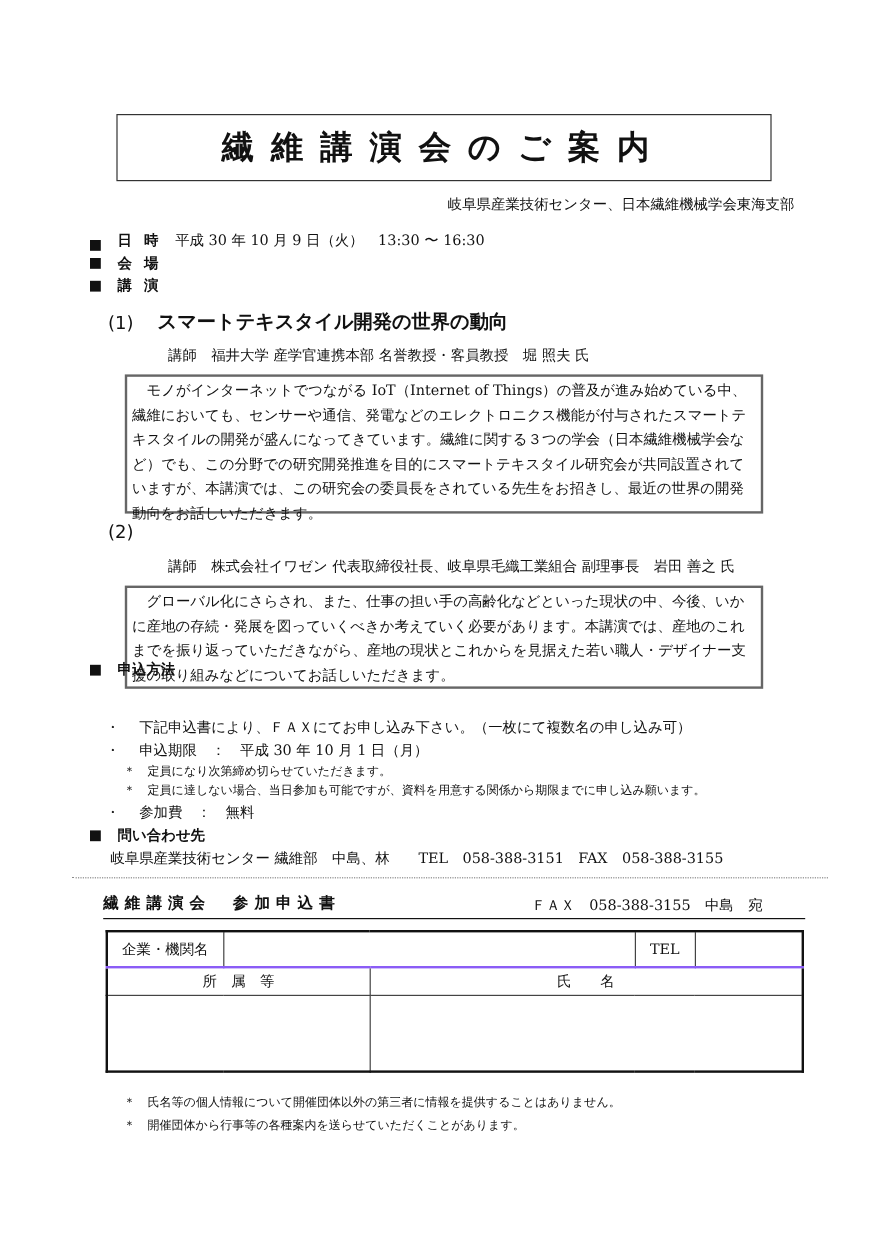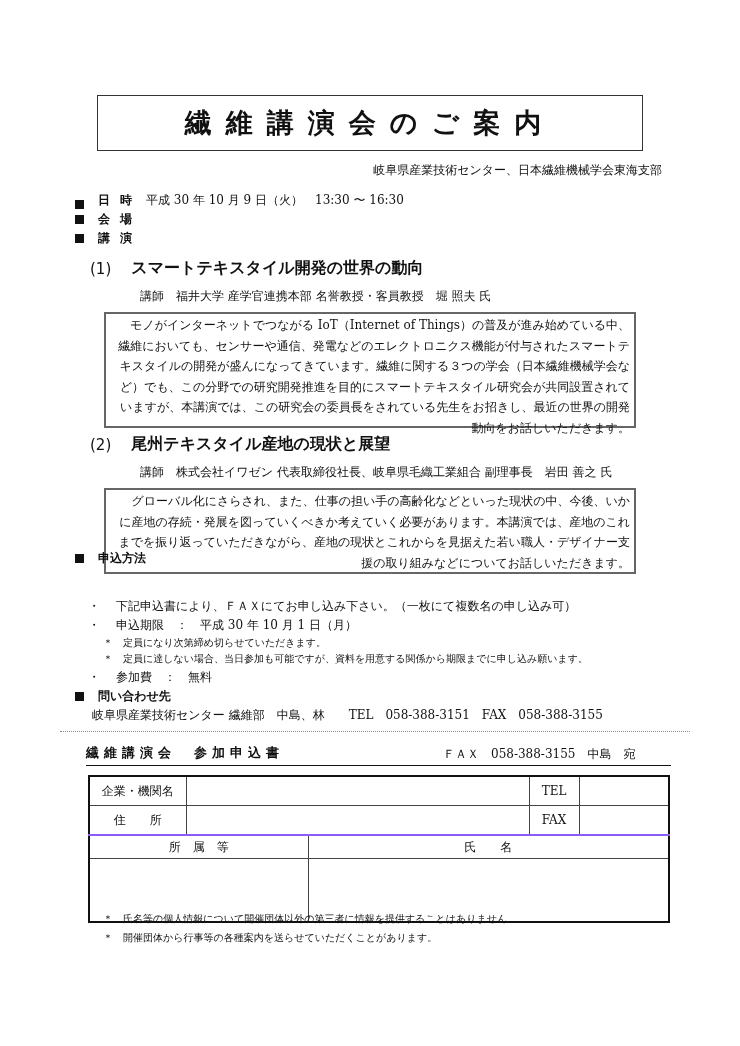--- a/index.html
+++ b/index.html
@@ -10,21 +10,21 @@
                display: flex; align-items: center; justify-content: center; }
   .title-box span { font-family: "DejaVu Sans", sans-serif; font-weight: bold; font-size: 27px; letter-spacing: 14px; }
   .organizer { right: 78px; top: 162px; font-size: 12px; }
   .row { left: 75px; font-size: 12px; display: flex; align-items: center; white-space: nowrap; }
   .sq { display: inline-block; width: 9px; height: 9px; background: #111; margin-right: 14px; }
   .lbl { font-family: "DejaVu Sans", sans-serif; font-weight: bold; width: 48px; letter-spacing: 10px; font-size: 12px; }
   .lecture-title { font-family: "DejaVu Sans", sans-serif; font-weight: bold; font-size: 16px; display: flex; align-items: center; }
   .lecture-title .num { font-weight: normal; margin-right: 20px; font-size: 15px; }
   .speaker { font-size: 12px; white-space: nowrap; padding-left: 22px; }
   .desc-box { left: 104px; width: 532px; border: 2px solid #666; font-size: 12px; line-height: 20.5px;
-              padding: 1px 4px; box-sizing: border-box; text-indent: 1em; text-align: right; }
+              padding: 1px 4px; box-sizing: border-box; text-indent: 1em; }
   .bold-h { font-family: "DejaVu Sans", sans-serif; font-weight: bold; }
   .small { font-size: 10px; }
   .dotted { left: 60px; top: 731px; width: 630px; border-top: 1px dotted #888; }
   .form-head { left: 86px; top: 744px; font-family: "DejaVu Sans", sans-serif; font-weight: bold; font-size: 13px; letter-spacing: 5px; }
   .form-fax { left: 443px; top: 746px; font-size: 12px; }
   .form-rule { left: 86px; top: 765px; width: 585px; border-top: 1.5px solid #111; }
   table.form { position: absolute; left: 88px; top: 775px; width: 582px; border-collapse: collapse; border: 2px solid #111; font-size: 12px; }
   table.form td { border: 1px solid #444; height: 26px; text-align: center; }
   table.form tr.sep td { border-top: 2px solid #8b5cf6; }
   table.form tr.big td { height: 60px; }
@@ -53,21 +53,20 @@
 
 <div class="abs lecture-title" style="left:90px; top:258px;">
   <span class="num">(1)</span>
   <span>スマートテキスタイル開発の世界の動向</span>
 </div>
 <div class="abs speaker" style="left:118px; top:288px;">講師　福井大学 産学官連携本部 名誉教授・客員教授　堀 照夫 氏</div>
 <div class="abs desc-box" style="top:312px; height:116px;">モノがインターネットでつながる IoT（Internet of Things）の普及が進み始めている中、繊維においても、センサーや通信、発電などのエレクトロニクス機能が付与されたスマートテキスタイルの開発が盛んになってきています。繊維に関する３つの学会（日本繊維機械学会など）でも、この分野での研究開発推進を目的にスマートテキスタイル研究会が共同設置されていますが、本講演では、この研究会の委員長をされている先生をお招きし、最近の世界の開発動向をお話しいただきます。</div>
 
 <div class="abs lecture-title" style="left:90px; top:434px;">
   <span class="num">(2)</span>
-  <span>尾州テキスタイル産地の現状と展望</span>
 </div>
 <div class="abs speaker" style="left:118px; top:464px;">講師　株式会社イワゼン 代表取締役社長、岐阜県毛織工業組合 副理事長　岩田 善之 氏</div>
 <div class="abs desc-box" style="top:488px; height:86px;">グローバル化にさらされ、また、仕事の担い手の高齢化などといった現状の中、今後、いかに産地の存続・発展を図っていくべきか考えていく必要があります。本講演では、産地のこれまでを振り返っていただきながら、産地の現状とこれからを見据えた若い職人・デザイナー支援の取り組みなどについてお話しいただきます。</div>
 
 <div class="abs row" style="top:550px;">
   <span class="sq"></span>
   <span class="bold-h">申込方法</span>
 </div>
 <div class="abs row" style="left:88px; top:598px;">
   <span style="margin-right:16px;">・</span>
@@ -104,26 +103,20 @@
       <col style="width:50px">
       <col>
   </colgroup>
   <tbody>
       <tr>
     <td>企業・機関名</td>
     <td colspan="2"></td>
     <td>TEL</td>
     <td></td>
   </tr>
-  <tr>
-    <td>住　　所</td>
-    <td colspan="2"></td>
-    <td>FAX</td>
-    <td></td>
-  </tr>
   <tr class="sep">
     <td colspan="2" style="height:20px;">所　属　等</td>
     <td colspan="3" style="height:20px;">氏　　名</td>
   </tr>
   <tr class="big">
     <td colspan="2"></td>
     <td colspan="3"></td>
   </tr>
 </tbody>
   </table>

